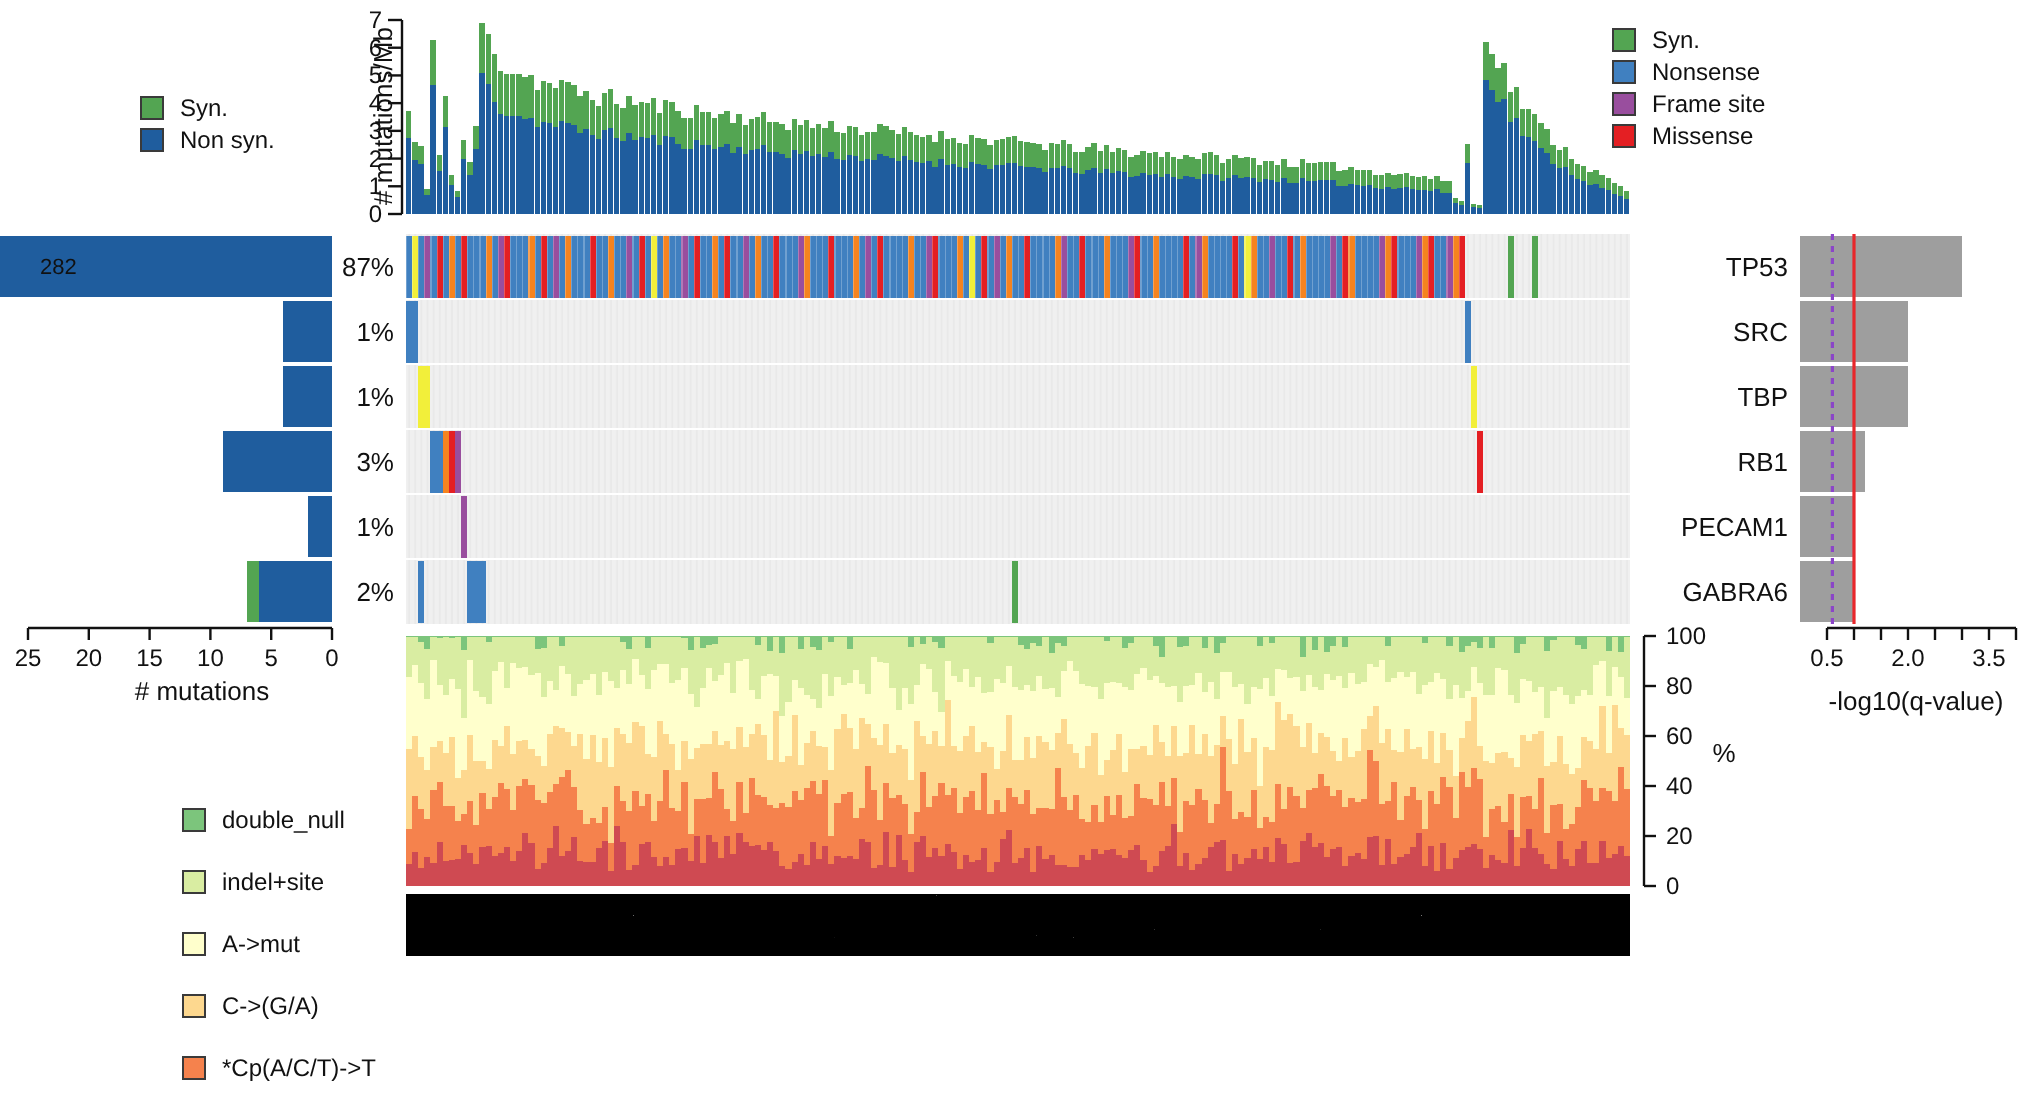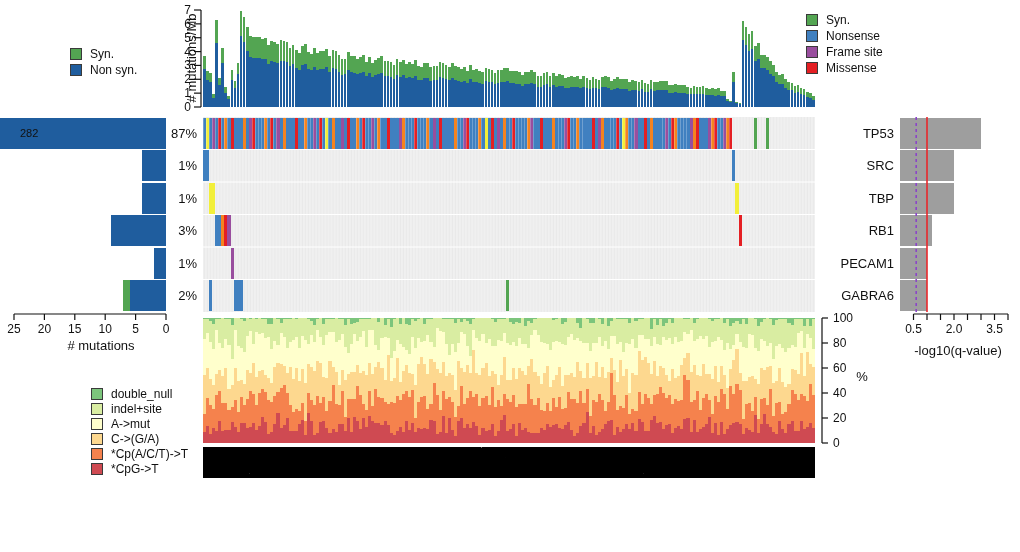--- a/index.html
+++ b/index.html
@@ -7,21 +7,21 @@
        font-family:"Liberation Sans",sans-serif;color:#111;overflow:hidden;}
   svg.canvas{position:absolute;left:0;top:0;}
   svg text{font-family:"Liberation Sans",sans-serif;fill:#111;}
   .legend{position:absolute;list-style:none;margin:0;padding:0;}
   .legend li{display:flex;align-items:center;height:16px;font-size:12px;white-space:nowrap;}
   .legend .sw{display:inline-block;width:10px;height:10px;border:1px solid #3a3a3a;margin-right:8px;flex:0 0 auto;}
   #legend-rate{left:70px;top:46px;}
   #legend-types1{left:806px;top:12px;}
   #legend-types2{left:912px;top:12px;}
   #legend-spectrum{left:91px;top:386px;}
-  #legend-spectrum li{height:15px;}
+  #legend-spectrum li{height:15px;margin-top:16px;}
   .axis-title{position:absolute;font-size:13px;text-align:center;}
   #ylabel-rate{left:118px;top:8px;width:100px;height:100px;line-height:100px;
                transform:rotate(-90deg) translateY(24px);transform-origin:center;}
   #xlabel-muts{left:40px;top:338px;width:122px;}
   #xlabel-q{left:878px;top:343px;width:160px;}
   #ylabel-pct{left:852px;top:369px;width:20px;}
 </style>
 </head>
 <body>
 

